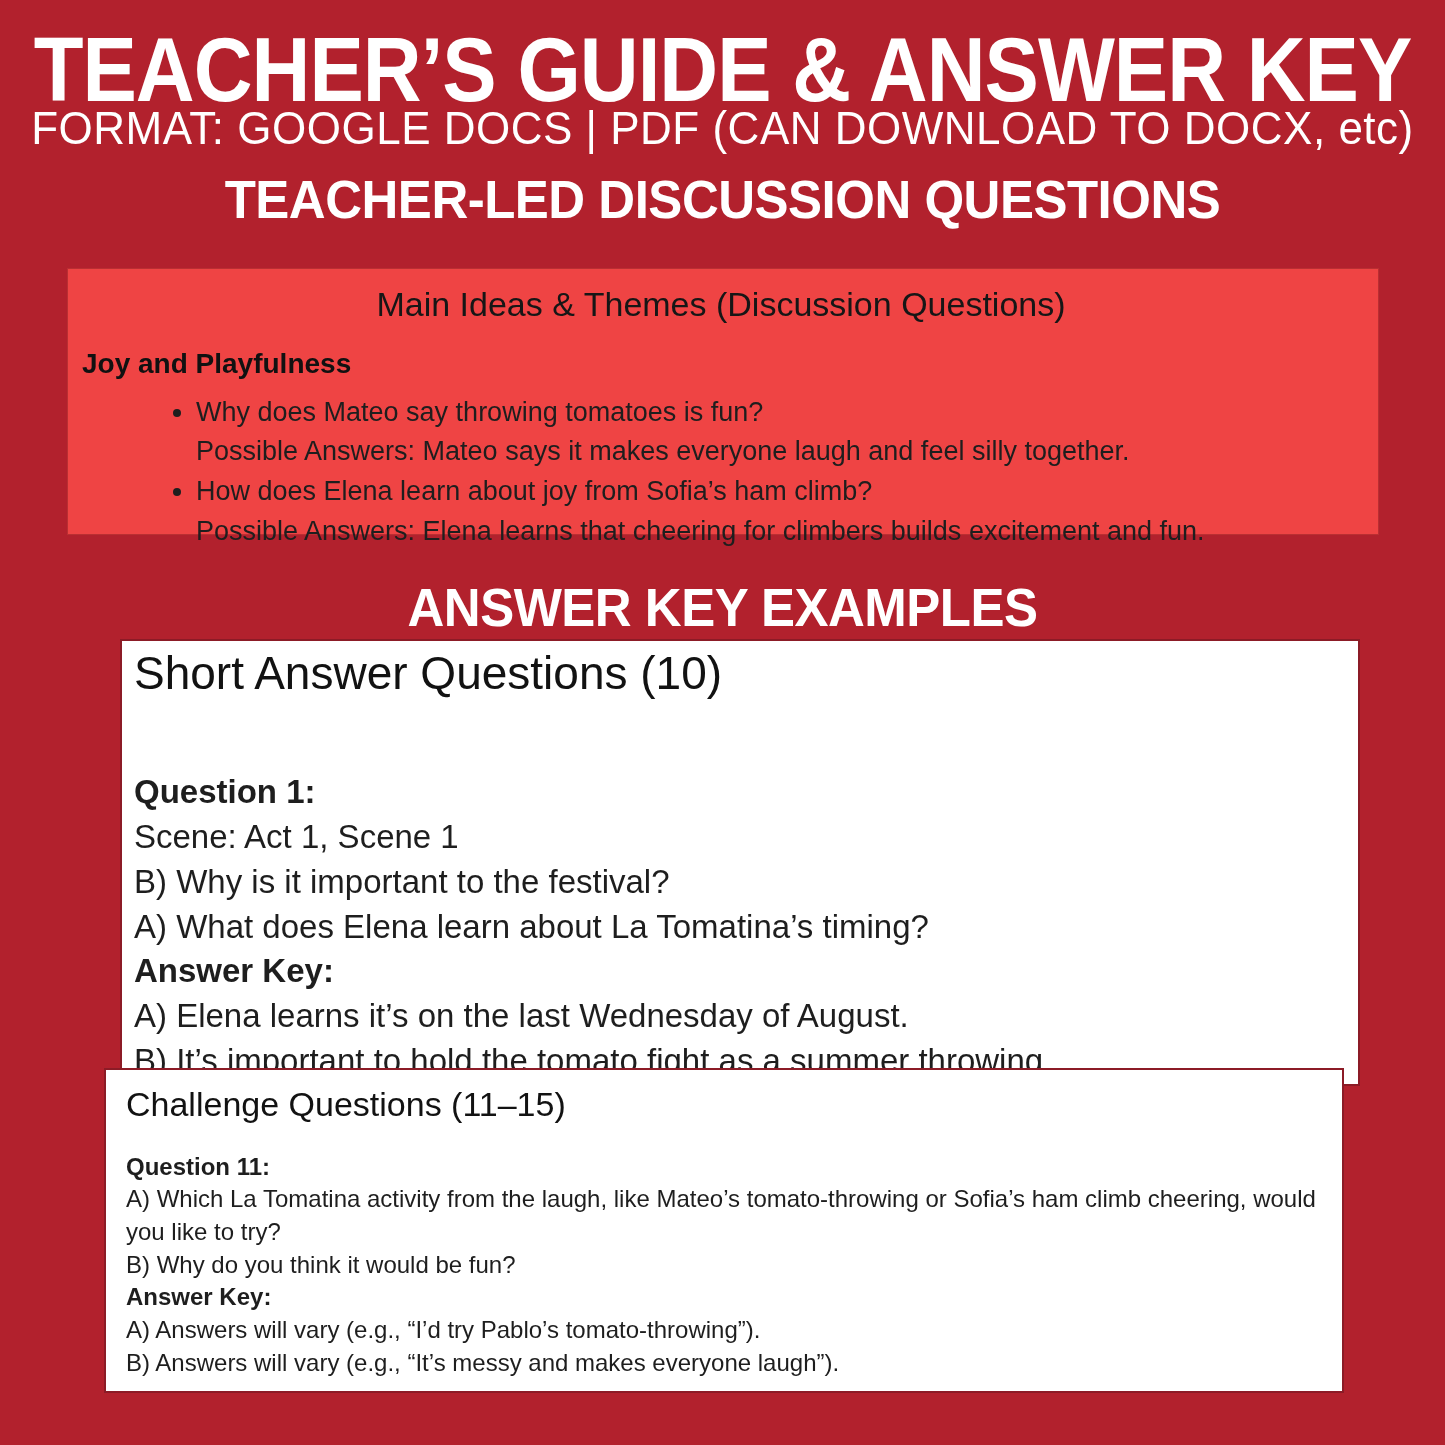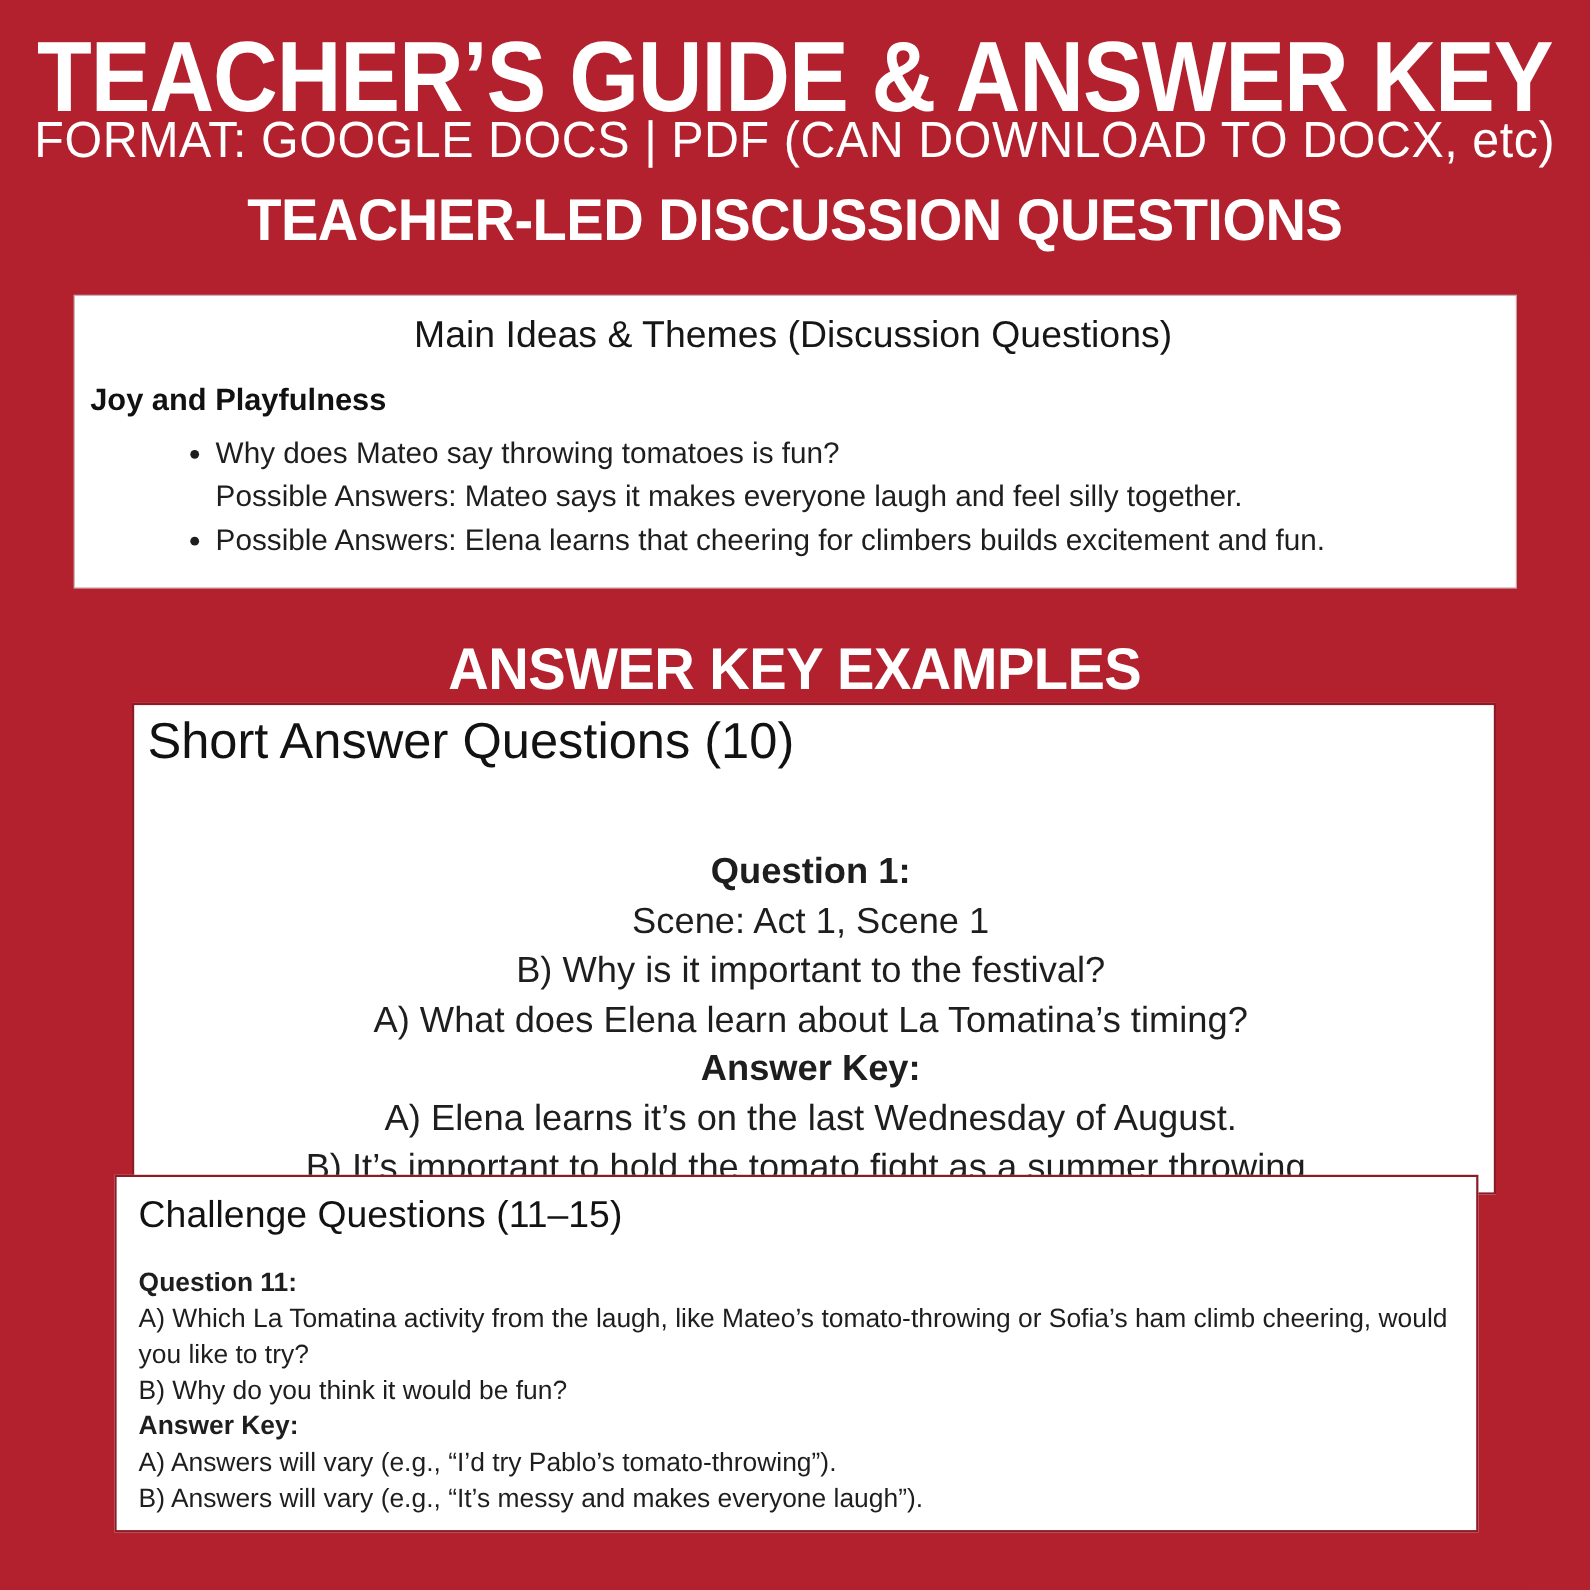--- a/index.html
+++ b/index.html
@@ -57,21 +57,21 @@
   .card {
     position: absolute;
     background: #FFFFFF;
     color: #1E1E1E;
     box-sizing: border-box;
   }
   .card1 {
     left: 67px;  top: 268px;
     width: 1312px; height: 267px;
     border: 1px solid rgba(90, 10, 18, 0.35);
-    background: #ffffff;
+    background: #ef4444;
     padding: 16px 18px 0 14px;
   }
   .card2 {
     left: 104px; top: 639px;
     width: 1240px; height: 447px;
     border: 2px solid #8C1B26;
     padding: 2px 18px 0 12px;
     margin-left: 16px;
   }
   .card3 {
@@ -117,21 +117,20 @@
     font-size: 46px;
     font-weight: normal;
     color: #121212;
     line-height: 1.15;
   }
   .card2 p {
     margin: 0;
     font-size: 33px;
     line-height: 1.36;
     color: #1E1E1E;
-    text-align: center;
   }
   .card2 p.first-line { margin-top: 70px; }
   .bold { font-weight: bold; color: #111111; }
 
   
   .card3 .doc-title-md {
     margin: 2px 0 0 0;
     font-size: 34px;
     font-weight: normal;
     color: #121212;
@@ -158,20 +157,21 @@
 
   <section class="card card1">
     <h2 class="doc-title">Main Ideas &amp; Themes (Discussion Questions)</h2>
     <h3 class="theme-heading">Joy and Playfulness</h3>
     <ul>
       <li>
         <span>Why does Mateo say throwing tomatoes is fun?</span>
         <div class="answer-line">Possible Answers: Mateo says it makes everyone laugh and feel silly together.</div>
       </li>
       <li>
+        <span>How does Elena learn about joy from Sofia’s ham climb?</span>
         <div class="answer-line">Possible Answers: Elena learns that cheering for climbers builds excitement and fun.</div>
       </li>
     </ul>
   </section>
 
   <div class="hdr section-hdr section-answer-key">ANSWER KEY EXAMPLES</div>
 
   <section class="card card2">
     <h2 class="doc-title-lg">Short Answer Questions (10)</h2>
     <p class="bold first-line">Question 1:</p>

